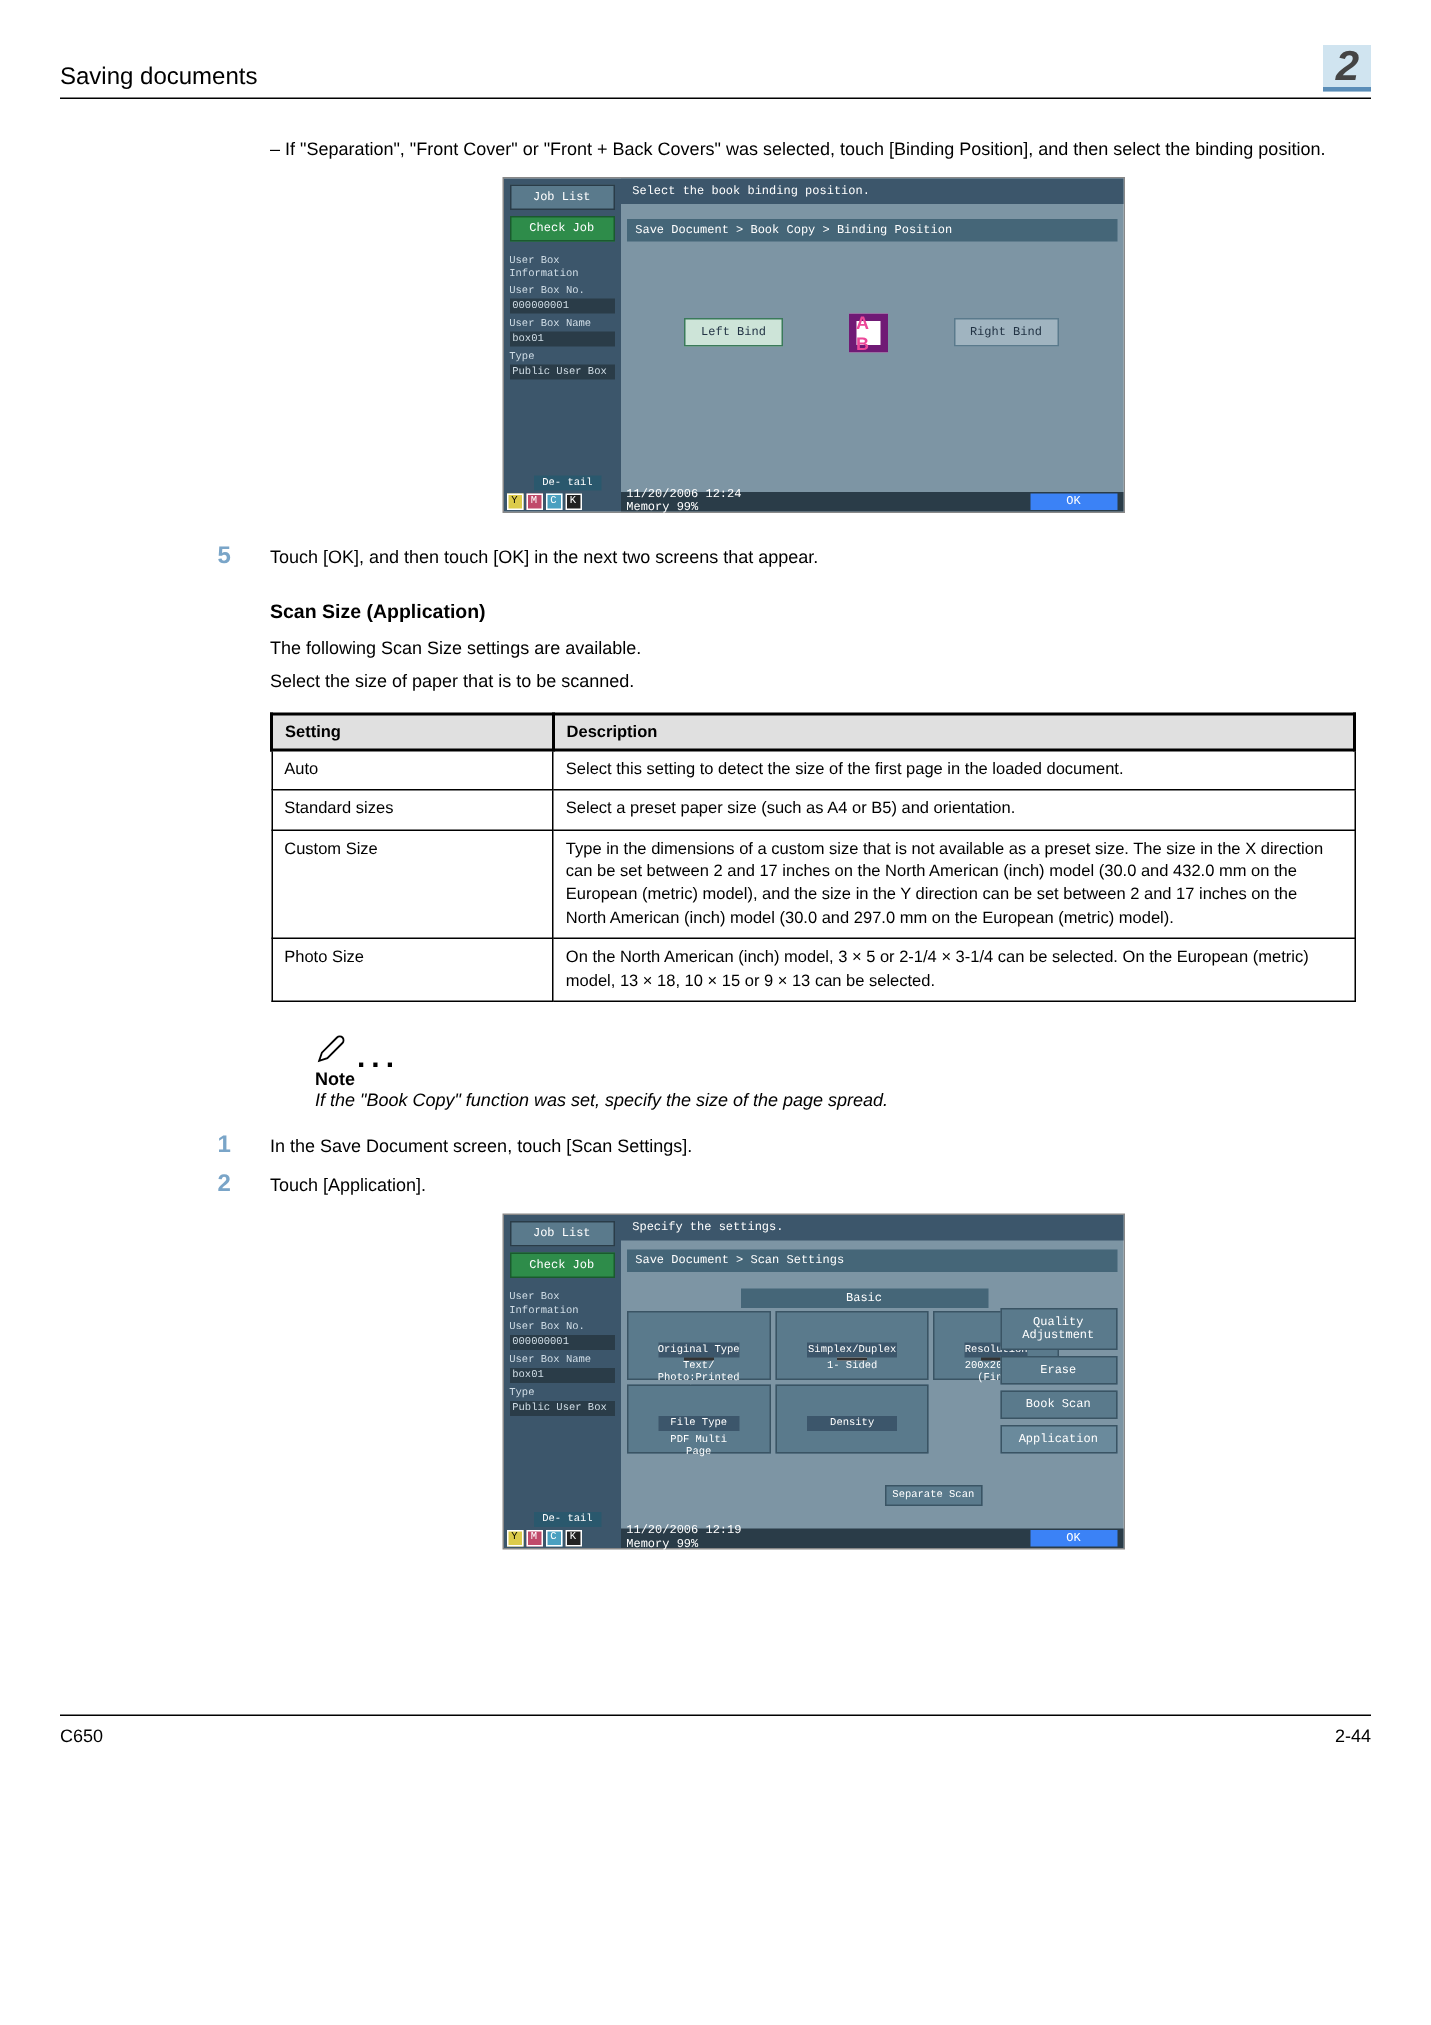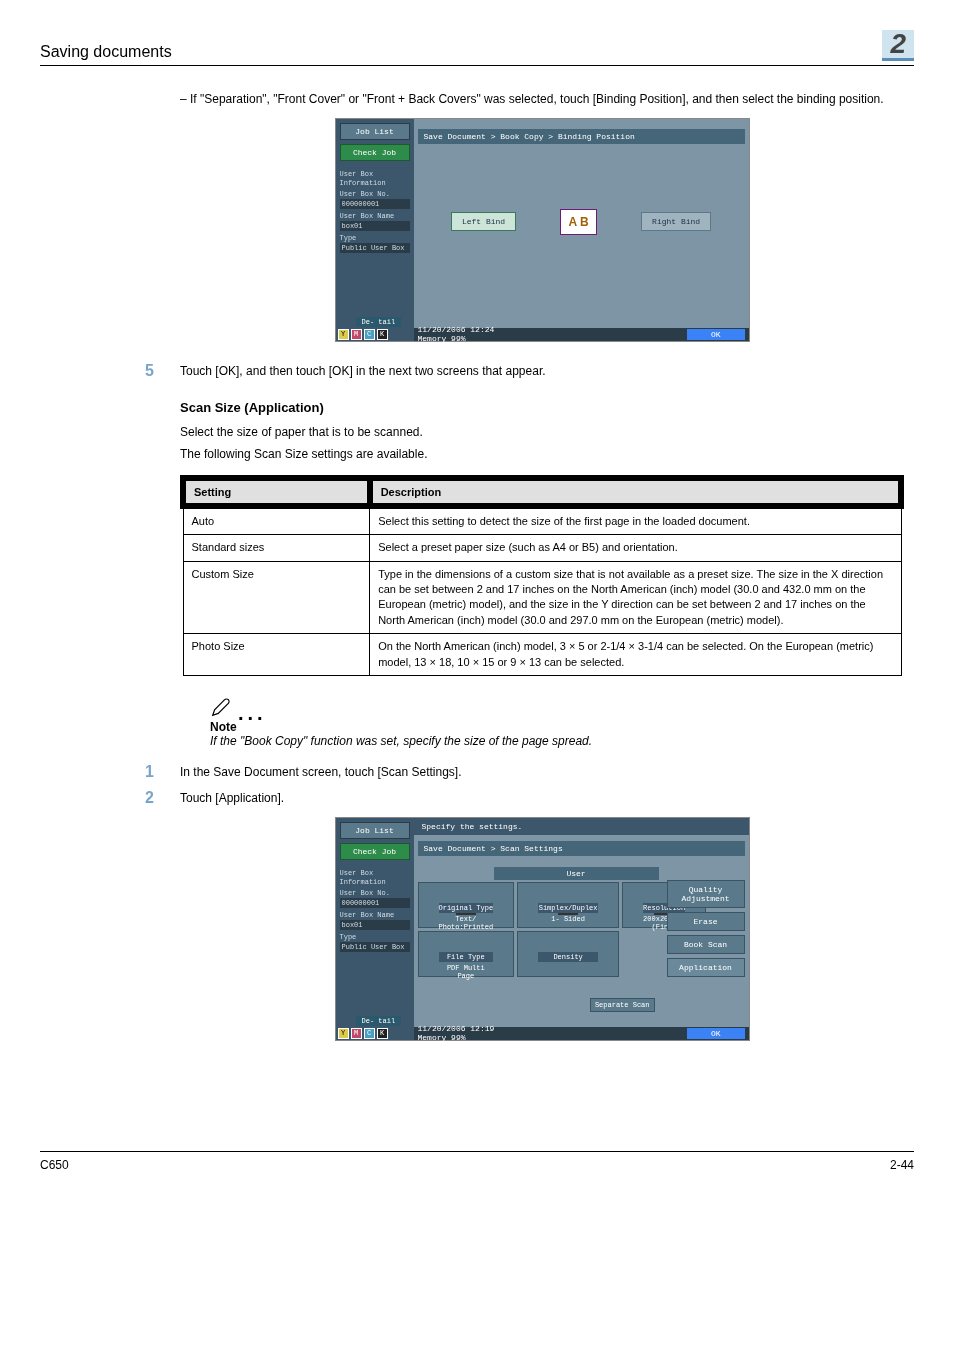--- a/index.html
+++ b/index.html
@@ -17,33 +17,33 @@
   .ui-side-info { margin: 2px 4px; color: #d0dde6; }
   .ui-side-info .lbl { font-size: 7px; }
   .ui-side-info .val { background: #2a3c48; padding: 1px 2px; display: block; margin-top: 1px; font-size: 7px; }
   .ui-detail-btn { position: absolute; bottom: 14px; left: 20px; background: #2a586d; padding: 1px 6px; font-size: 7px; }
   .ui-main { position: absolute; left: 78px; top: 0; right: 0; height: 100%; background: #7d95a4; }
   .ui-instruct { padding: 4px 8px; background: #3c566b; font-size: 8px; }
   .ui-breadcrumb { margin: 10px 4px 4px 4px; background: #456678; padding: 3px 6px; font-size: 8px; }
   .ui-options { position: absolute; top: 90px; left: 0; right: 0; display: flex; justify-content: center; align-items: center; gap: 44px; }
   .ui-opt-btn { background: #a0b4c0; border: 1px solid #5a7a8c; color: #223344; padding: 4px 10px; font-size: 8px; }
   .ui-opt-selected { background: #cde4d8; border: 1px solid #3a7a5a; }
-  .ui-ab-icon { width: 37px; height: 26px; background: #fff; border: 1px solid #701a75; display: flex; align-items: center; justify-content: center; font-family: Arial; font-size: 12px; font-weight: bold; color: #a16207; }
+  .ui-ab-icon { width: 26px; height: 26px; background: #fff; border: 5px solid #701a75; display: flex; align-items: center; justify-content: center; font-family: Arial; font-size: 12px; font-weight: bold; color: #ec4899; }
   .ui-footer { position: absolute; bottom: 0; left: 0; right: 0; height: 13px; background: #2a3c48; display: flex; align-items: center; justify-content: space-between; padding: 0 4px; }
   .ui-ok { background: #3b82f6; padding: 1px 24px; font-size: 8px; }
   .ui-bottom-bar { position: absolute; bottom: 0; left: 0; height: 13px; display: flex; align-items: center; gap: 2px; padding-left: 2px; }
   .tb { width: 11px; height: 11px; display: inline-flex; align-items: center; justify-content: center; font-size: 7px; border: 1px solid #fff; }
   .ty { background: #dccb4a; color: #000; } .tm { background: #c04a6a; } .tc { background: #4aa0c0; } .tk { background: #222; }
   .step-row { display: flex; align-items: flex-start; margin: 8px 0; position: relative; }
   .step-num { position: absolute; left: -35px; top: 0; font-size: 16px; font-weight: bold; color: #7aa5c8; }
   .step-text { font-size: 12px; line-height: 1.5; }
   .section-heading { font-weight: bold; font-size: 13px; margin: 20px 0 8px 0; }
   .para { font-size: 12px; line-height: 1.5; margin: 4px 0; }
   table.settings { width: 100%; border-collapse: collapse; margin: 12px 0 20px 0; font-size: 11px; }
-  table.settings th { background: #e0e0e0; border: 6px solid #000000; padding: 5px 8px; text-align: left; font-weight: bold; }
+  table.settings th { background: #e0e0e0; border: 2px solid #000000; padding: 5px 8px; text-align: left; font-weight: bold; }
   table.settings td { border: 1px solid #000; padding: 5px 8px; vertical-align: top; line-height: 1.4; }
   .note-block { margin: 15px 0 15px 30px; }
   .note-icon-row { display: flex; align-items: flex-end; gap: 6px; margin-bottom: 2px; }
   .note-dots { font-size: 20px; font-weight: bold; letter-spacing: 4px; line-height: 0.5; }
   .note-label { font-weight: bold; font-size: 12px; }
   .note-text { font-style: italic; font-size: 12px; }
   .page-footer { display: flex; justify-content: space-between; border-top: 1px solid #000; margin-top: 110px; padding-top: 6px; font-size: 12px; }
   
   .ui2-basic-tab { position: absolute; top: 49px; left: 80px; right: 90px; background: #456678; text-align: center; padding: 2px 0; font-size: 8px; }
   .ui2-grid { position: absolute; top: 64px; left: 4px; right: 90px; display: grid; grid-template-columns: repeat(3, 1fr); gap: 3px; }
@@ -84,20 +84,21 @@
         <div class="ui-detail-btn">De-
 tail</div>
         <div class="ui-bottom-bar">
           <span class="tb ty">Y</span>
           <span class="tb tm">M</span>
           <span class="tb tc">C</span>
           <span class="tb tk">K</span>
         </div>
       </div>
       <div class="ui-main">
+        <div class="ui-instruct">Select the book binding position.</div>
         <div class="ui-breadcrumb">Save Document &gt; Book Copy &gt; Binding Position</div>
         <div class="ui-options">
           <div class="ui-opt-btn ui-opt-selected">Left Bind</div>
           <div class="ui-ab-icon">A B</div>
           <div class="ui-opt-btn">Right Bind</div>
         </div>
         <div class="ui-footer">
           <div>
             <div>11/20/2006   12:24</div>
             <div>Memory      99%</div>
@@ -107,22 +108,22 @@
       </div>
     </div>
   </div>
 
   <div class="step-row">
     <span class="step-num">5</span>
     <span class="step-text">Touch [OK], and then touch [OK] in the next two screens that appear.</span>
   </div>
 
   <div class="section-heading">Scan Size (Application)</div>
+  <p class="para">The following Scan Size settings are available.</p>
   <p class="para">Select the size of paper that is to be scanned.</p>
-  <p class="para">The following Scan Size settings are available.</p>
 
   <table class="settings">
     <thead>
       <tr>
         <th style="width:26%">Setting</th>
         <th>Description</th>
       </tr>
     </thead>
     <tbody>
       <tr>
@@ -180,21 +181,21 @@
         <div class="ui-bottom-bar">
           <span class="tb ty">Y</span>
           <span class="tb tm">M</span>
           <span class="tb tc">C</span>
           <span class="tb tk">K</span>
         </div>
       </div>
       <div class="ui-main">
         <div class="ui-instruct">Specify the settings.</div>
         <div class="ui-breadcrumb" style="margin-top:6px">Save Document &gt; Scan Settings</div>
-        <div class="ui2-basic-tab">User</div>
+        <div class="ui2-basic-tab">Basic</div>
         <div class="ui2-grid">
           <div class="ui2-cell">
               <div class="ui2-cell-title">Original Type</div>
               <div class="ui2-cell-icon" style="background:linear-gradient(45deg,#c66,#6c6)"></div>
               <div class="ui2-cell-val">Text/
 Photo:Printed
 Photo</div>
             </div>
           <div class="ui2-cell">
               <div class="ui2-cell-title">Simplex/Duplex</div>

